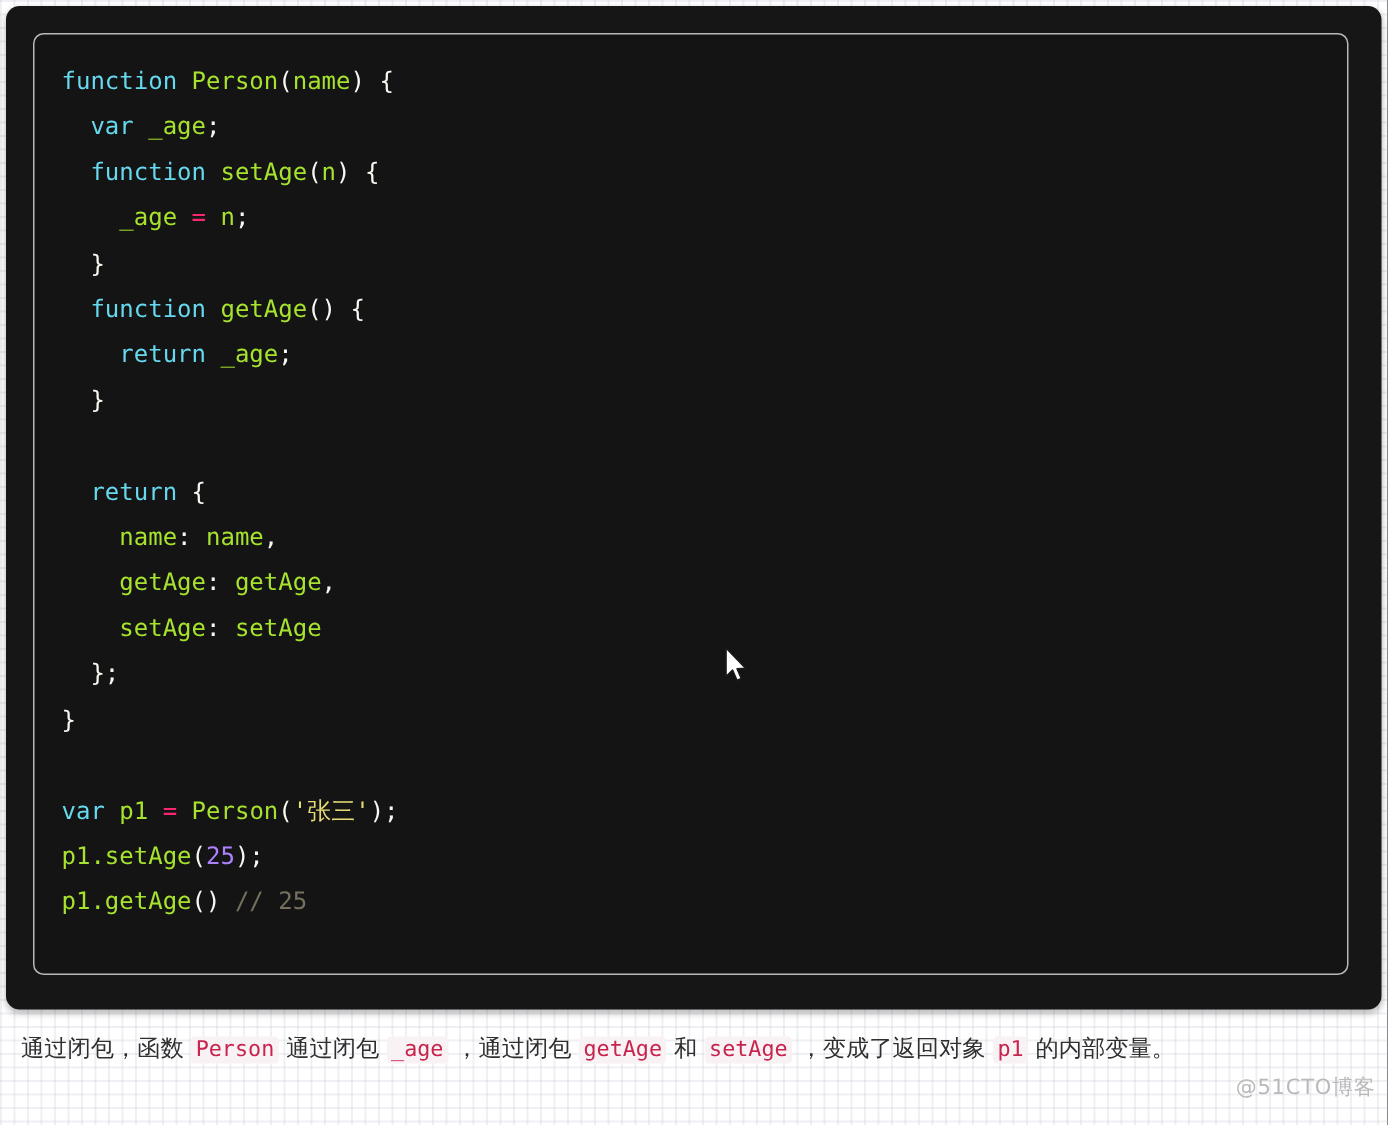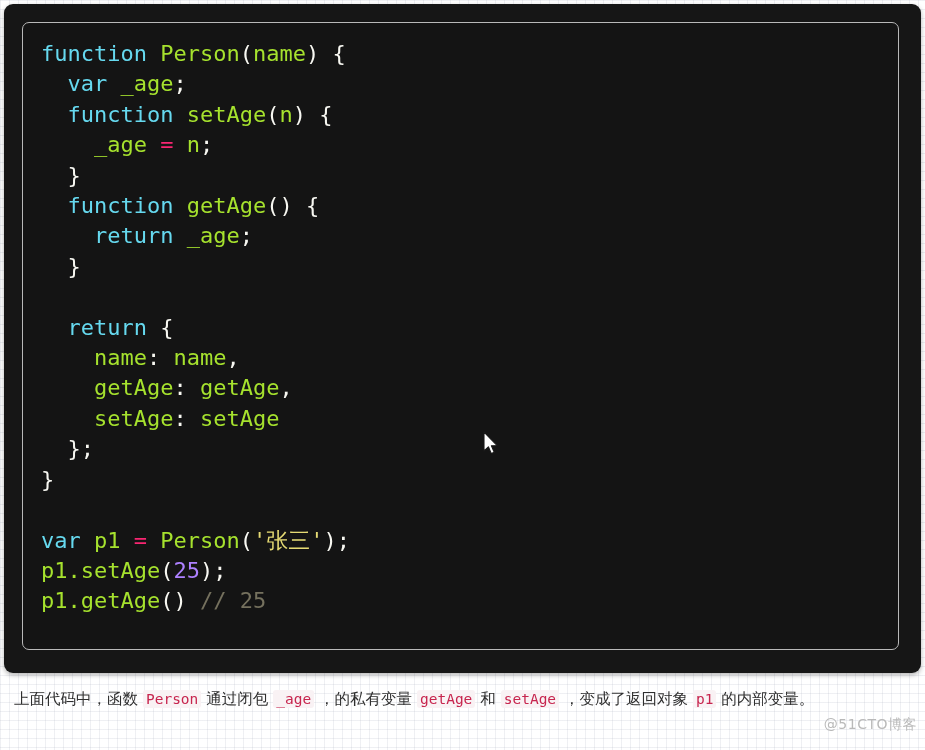--- a/index.html
+++ b/index.html
@@ -43,21 +43,21 @@
     border: 1px solid #b9b9b9;
     border-radius: 7px;
     box-sizing: border-box;
     overflow: hidden;
   }
 
   #code-pre {
     margin: 0;
     padding: 16px 0 0 18px;
     font-family: "DejaVu Sans Mono", "Liberation Mono", monospace;
-    font-size: 22px;
+    font-size: 16px;
     line-height: 30.4px;
     color: #f8f8f2;
     white-space: pre;
     -webkit-font-smoothing: antialiased;
   }
 
   
   .t-kw   { color: #66d9ef; }   
   .t-fn   { color: #a6e22e; }   
   .t-op   { color: #f92672; }   
@@ -131,15 +131,15 @@
 <span><span class="t-kw">var</span><span class="t-plain"> </span><span class="t-fn">p1</span><span class="t-plain"> </span><span class="t-op">=</span><span class="t-plain"> </span><span class="t-fn">Person</span><span class="t-pun">(</span><span class="t-str">'张三'</span><span class="t-pun">);</span></span>
 <span><span class="t-fn">p1</span><span class="t-fn">.</span><span class="t-fn">setAge</span><span class="t-pun">(</span><span class="t-num">25</span><span class="t-pun">);</span></span>
 <span><span class="t-fn">p1</span><span class="t-fn">.</span><span class="t-fn">getAge</span><span class="t-pun">()</span><span class="t-plain"> </span><span class="t-com">// 25</span></span></pre>
   </div>
 </div>
 
 <svg id="mouse-cursor" viewBox="0 0 18 26" xmlns="http://www.w3.org/2000/svg" style="left: 482px; top: 431px;">
   <path d="M2,1 L2,20 L6.4,15.8 L9.3,22.6 L12.2,21.3 L9.4,14.8 L15.2,14.6 Z" fill="#ffffff" stroke="#1a1a1a" stroke-width="1.1" stroke-linejoin="round"></path>
 </svg>
 
-<div id="caption"><span>上面代码中，函数 </span><span class="inline-code">Person</span><span> 通过闭包 </span><span class="inline-code">_age</span><span> ，的私有变量 </span><span class="inline-code">getAge</span><span> 和 </span><span class="inline-code">setAge</span><span> ，变成了返回对象 </span><span class="inline-code">p1</span><span> 的内部变量。</span></div>
+<div id="caption"><span>通过闭包，函数 </span><span class="inline-code">Person</span><span> 通过闭包 </span><span class="inline-code">_age</span><span> ，通过闭包 </span><span class="inline-code">getAge</span><span> 和 </span><span class="inline-code">setAge</span><span> ，变成了返回对象 </span><span class="inline-code">p1</span><span> 的内部变量。</span></div>
 
 <div id="watermark">@51CTO博客</div>
 
 </body></html>

